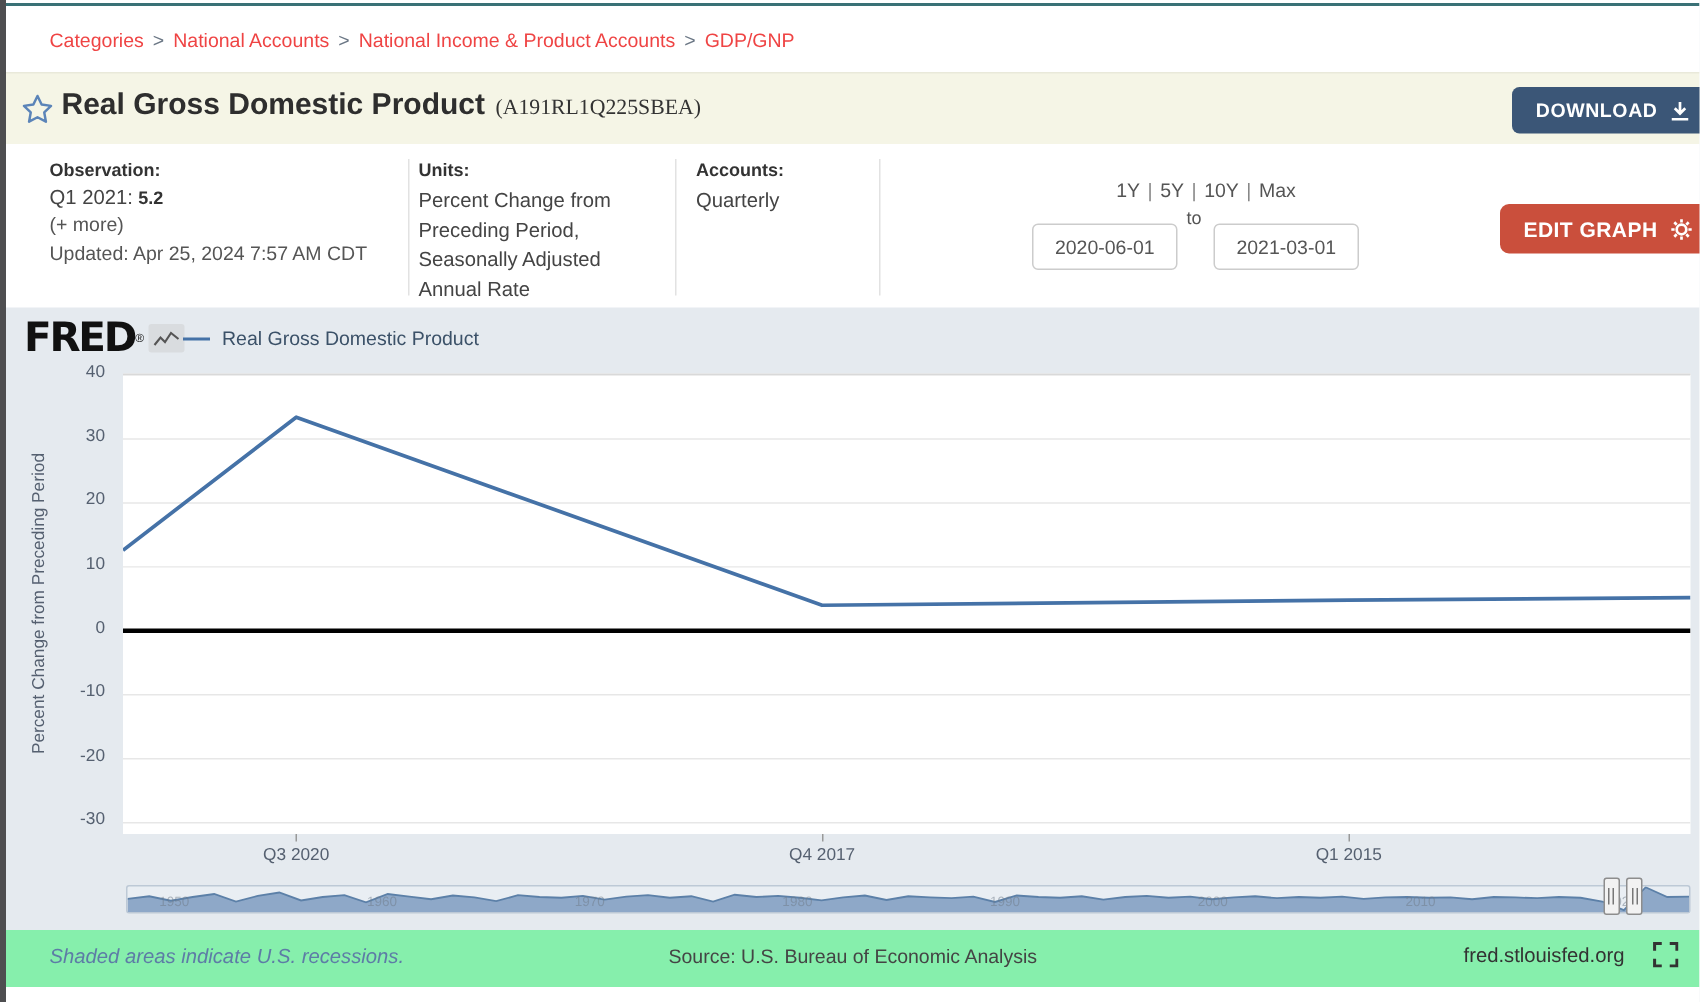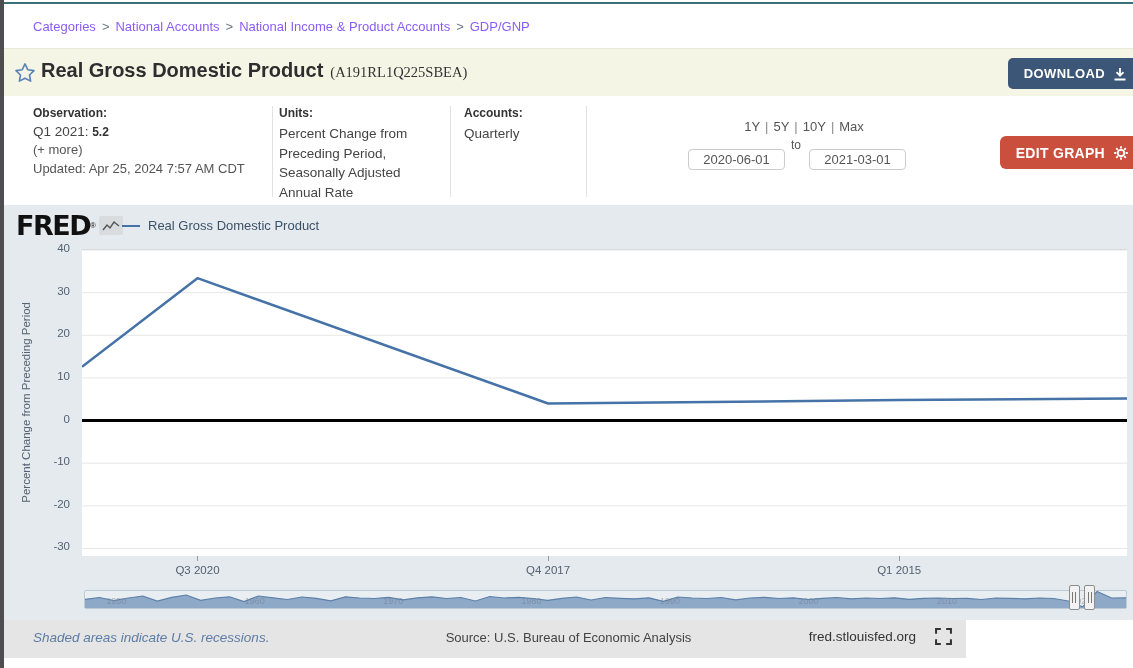--- a/index.html
+++ b/index.html
@@ -4,21 +4,21 @@
 <style>
   * { margin:0; padding:0; box-sizing:border-box; }
   html,body { width:1133px; height:668px; overflow:hidden; background:#fff;
     font-family:"Liberation Sans", sans-serif; position:relative; }
   .left-edge { position:absolute; left:0; top:0; width:4px; height:668px; background:#4e4e50; z-index:50; }
   .top-line { position:absolute; left:4px; top:2px; width:1129px; height:2px; background:#3a7176; z-index:50; }
 
   
   .breadcrumb { position:absolute; left:4px; top:4px; width:1129px; height:44px; background:#fff;
     padding:15px 0 0 29px; font-size:13px; color:#4d5a68; }
-  .breadcrumb a { color:#8b5cf6; text-decoration:none; cursor:pointer; }
+  .breadcrumb a { color:#ef4444; text-decoration:none; cursor:pointer; }
   .crumb-sep { margin:0 6px; color:#6b7785; }
 
   
   .title-bar { position:absolute; left:4px; top:48px; width:1129px; height:48px; background:#f5f5e6;
     border-top:1px solid #e9e9da; }
   .star { position:absolute; left:10px; top:13px; width:22px; height:22px; cursor:pointer; }
   .page-title { position:absolute; left:37px; top:10px; font-size:20px; font-weight:bold; color:#2e2e2e; }
   .series-id { font-family:"Liberation Serif", serif; font-size:14.5px; font-weight:normal; color:#333; margin-left:7px; }
   .btn-download { position:absolute; right:-12px; top:9px; height:31px; padding:0 18px 0 16px; background:#3b5677;
     color:#fff; font-weight:bold; font-size:13px; border:none; border-radius:5px; display:flex; align-items:center;
@@ -33,21 +33,21 @@
   .lbl { font-weight:bold; font-size:12px; color:#333; margin-bottom:4px; }
   .obs-period { font-size:13.5px; color:#444; }
   .obs-value { font-size:12px; font-weight:bold; color:#333; }
   .obs-more { display:block; margin-top:3px; color:#555; text-decoration:none; cursor:pointer; }
   .obs-updated { display:block; margin-top:4px; color:#555; }
   .units-line, .freq-value { line-height:1.45; color:#444; font-size:13.5px; }
 
   .ranges { position:absolute; left:700px; top:23px; width:200px; text-align:center; font-size:13px; color:#555; }
   .ranges a { color:#555; text-decoration:none; cursor:pointer; }
   .range-sep { margin:0 5px; color:#888; }
-  .date-input { position:absolute; top:53px; width:97px; height:21px; border:1px solid #ccc; border-radius:4px;
+  .date-input { position:absolute; top:53px; width:97px; height:31px; border:1px solid #ccc; border-radius:4px;
     background:#fff; text-align:center; font-size:13px; color:#555; font-family:"Liberation Sans",sans-serif; }
   #date-start { left:684px; }
   #date-end { left:805px; }
   .to-label { position:absolute; left:787px; top:42px; font-size:12px; color:#555; }
   .btn-edit { position:absolute; right:-12px; top:40px; height:33px; padding:0 16px; background:#ca4f3c; color:#fff;
     font-weight:bold; font-size:14px; border:none; border-radius:6px; display:flex; align-items:center; gap:8px;
     cursor:pointer; letter-spacing:.3px; }
 
   
   .graph-section { position:absolute; left:4px; top:205px; width:1129px; height:415px; background:#e5eaef; }
@@ -71,21 +71,21 @@
   .x-lab { position:absolute; top:8px; width:80px; text-align:center; font-size:11.5px; color:#556070; }
 
   .slider { position:absolute; left:80px; top:385px; width:1043px; height:19px; background:#e9eef3;
     border:1px solid #bdc9d6; border-radius:2px; cursor:pointer; }
   .decade { position:absolute; top:5px; font-size:9px; color:#6f7b88; opacity:.5; }
   .handle { position:absolute; top:380px; width:11px; height:25px; background:#f2f2f2; border:1px solid #8d8d8d;
     border-radius:2px; z-index:5; cursor:ew-resize; display:flex; align-items:center; justify-content:center; gap:2px; }
   .handle i { display:block; width:1px; height:11px; background:#777; }
 
   
-  .footer { position:absolute; left:4px; top:620px; width:962px; height:38px; background:#e5e5e5; }
+  .footer { position:absolute; left:4px; top:620px; width:1129px; height:38px; background:#86efac; }
   .recession-note { position:absolute; left:29px; top:10px; font-style:italic; font-size:13.5px; color:#5d7ca6; }
   .source-line { position:absolute; left:0; top:10px; width:1129px; text-align:center; font-size:13px; color:#444; }
   .site-link { position:absolute; right:50px; top:9px; font-size:13.5px; color:#333; text-decoration:none; cursor:pointer; }
   .fs-icon { position:absolute; right:14px; top:8px; width:17px; height:17px; cursor:pointer; }
 </style>
 </head>
 <body>
 
 <div class="left-edge"></div>
 <div class="top-line"></div>

